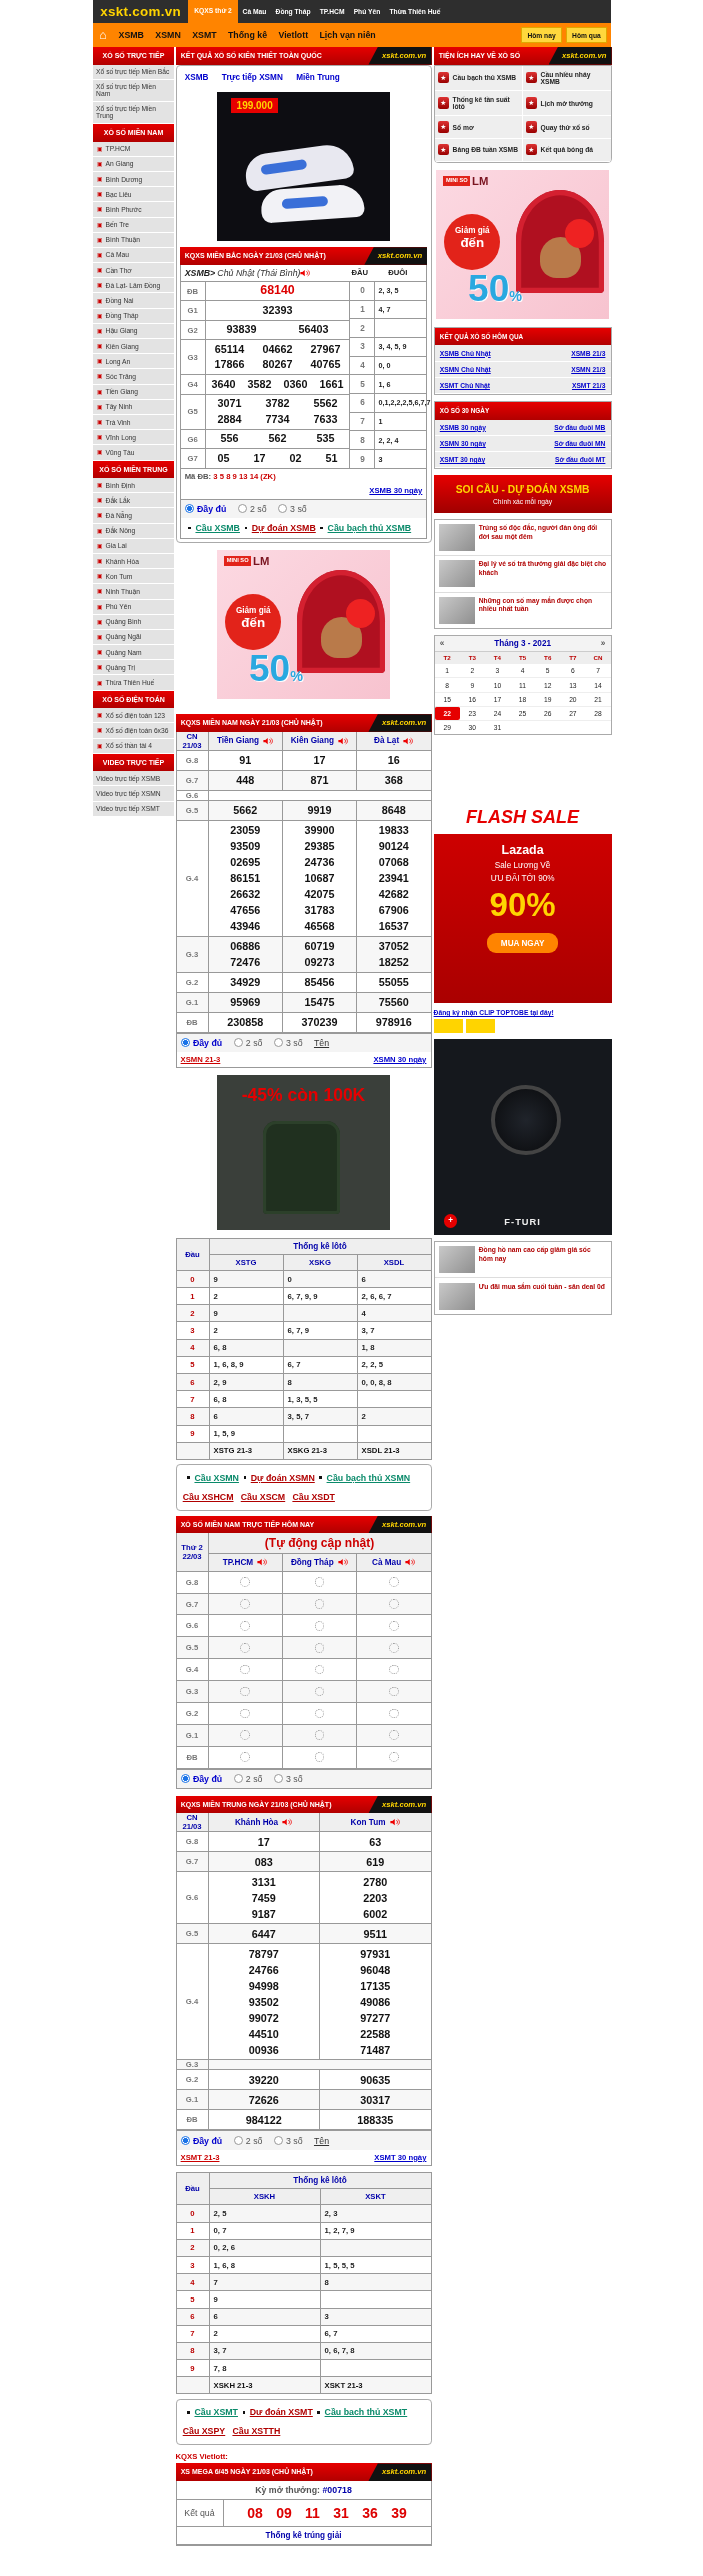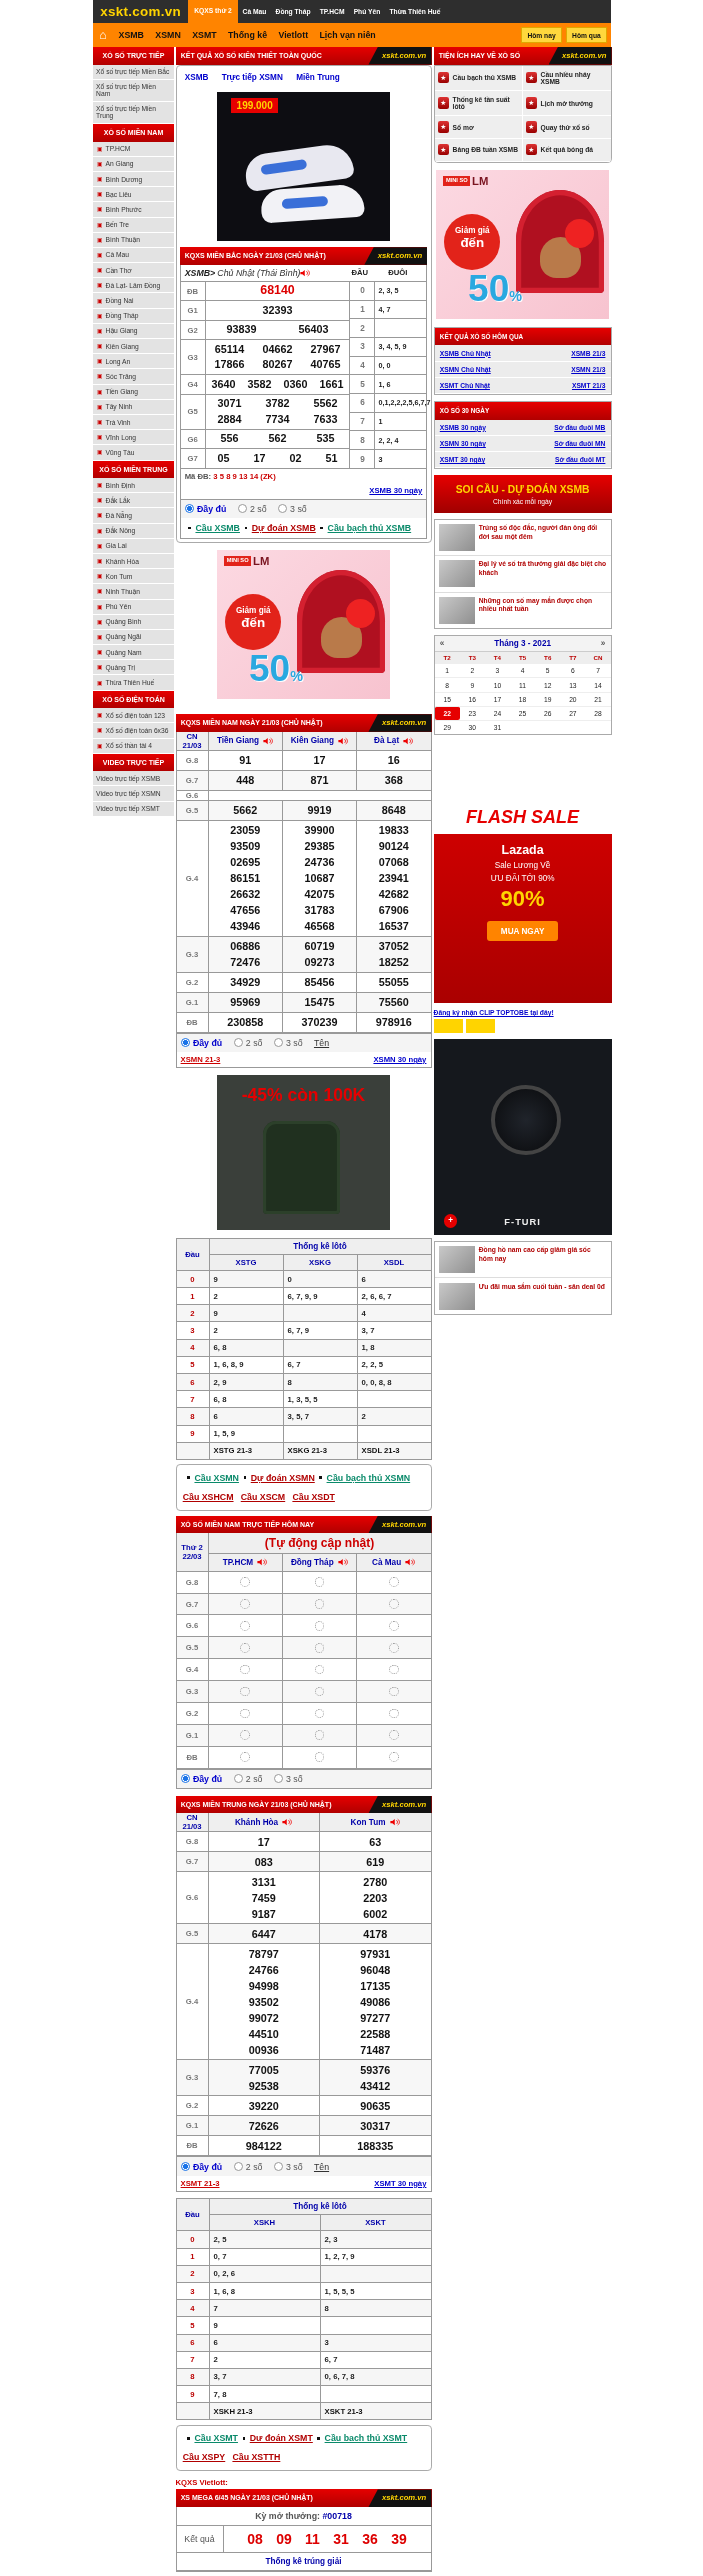--- a/index.html
+++ b/index.html
@@ -149,22 +149,22 @@
 .calhead{display:flex;justify-content:space-between;align-items:center;padding:3.1px 5.2px;background:#f3f3f3;border-bottom:0.5px solid #ccc;font-weight:bold;color:#0000aa}
 .calarrow{cursor:pointer;color:#555;font-weight:bold}
 .dows,.week{display:flex}
 .dows span{flex:1;text-align:center;font-weight:bold;font-size:6.2px;color:#b00;padding:2.1px 0;background:#eee}
 .week span{flex:1;text-align:center;font-size:6.7px;padding:3.1px 0;border-top:0.5px solid #eee;cursor:pointer}
 .week span.hl{background:#e60000;color:#fff;font-weight:bold;border-radius:2.1px}
 .ad-lazada{height:201px;background:linear-gradient(#d40000,#a00);margin:67px 0 6.2px;position:relative;overflow:hidden;text-align:center}
 .lzfs{background:#fff;color:#e60000;font-weight:bold;font-style:italic;font-size:18px;padding:5.2px 0}
 .lzbrand{color:#fff;font-weight:bold;font-size:12.4px;margin-top:9.3px}
 .lzline{color:#fff;font-size:8.2px;margin-top:4.1px}
-.lz90{color:#ffd400;font-weight:bold;font-size:22px;margin-top:3.1px}
-.lzbtn{display:inline-block;background:#ff8400;color:#fff;font-weight:bold;padding:5.2px 13.4px;border-radius:3px;margin-top:9.3px;cursor:pointer}
+.lz90{color:#ffd400;font-weight:bold;font-size:33px;margin-top:3.1px}
+.lzbtn{display:inline-block;background:#ff8400;color:#fff;font-weight:bold;padding:5.2px 13.4px;border-radius:9px;margin-top:9.3px;cursor:pointer}
 .cliprow{font-size:6.7px;margin-bottom:5.2px}
 .cliprow a{color:#0000cc;text-decoration:underline;font-weight:bold;cursor:pointer}
 .ybox{display:inline-block;width:29px;height:13.4px;background:#ffd400;margin:3.1px 3.1px 0 0;cursor:pointer}
 .ad-watch{height:196px;background:#15181d;margin-bottom:6.2px;position:relative;cursor:pointer}
 .wdial{position:absolute;left:57px;top:46px;width:62px;height:62px;border-radius:50%;border:4.1px solid #444;background:radial-gradient(circle,#20242b,#090a0c)}
 .wtxt{position:absolute;bottom:8.2px;width:100%;text-align:center;color:#eee;font-weight:bold;font-size:9.3px;letter-spacing:1px}
 .wplus{position:absolute;bottom:7.2px;left:10.3px;width:13.4px;height:13.4px;border-radius:50%;background:#e60000;color:#fff;text-align:center;line-height:13.4px;font-weight:bold}
 .spk{width:10.3px;height:8.2px;flex:0 0 10.3px}
 </style>
 </head>
@@ -1280,21 +1280,21 @@
 
           <div class="sxrow">
             <div class="sxlab">G.5</div>
             <div class="sxcells">
 
                 <div class="cellcol">
                 <span>6447</span>
               </div>
 
                 <div class="cellcol">
-                <span>4178</span>
+                <span>9511</span>
               </div>
 
             </div>
           </div>
 
           <div class="sxrow">
             <div class="sxlab">G.4</div>
             <div class="sxcells">
 
                 <div class="cellcol">
@@ -1315,33 +1315,20 @@
                 <span>97277</span>
                 <span>22588</span>
                 <span>71487</span>
               </div>
 
             </div>
           </div>
 
           <div class="sxrow">
             <div class="sxlab">G.3</div>
-            <div class="sxcells">
-
-                <div class="cellcol">
-                <span>77005</span>
-                <span>92538</span>
-              </div>
-
-                <div class="cellcol">
-                <span>59376</span>
-                <span>43412</span>
-              </div>
-
-            </div>
           </div>
 
           <div class="sxrow">
             <div class="sxlab">G.2</div>
             <div class="sxcells">
 
                 <div class="cellcol">
                 <span>39220</span>
               </div>
 

